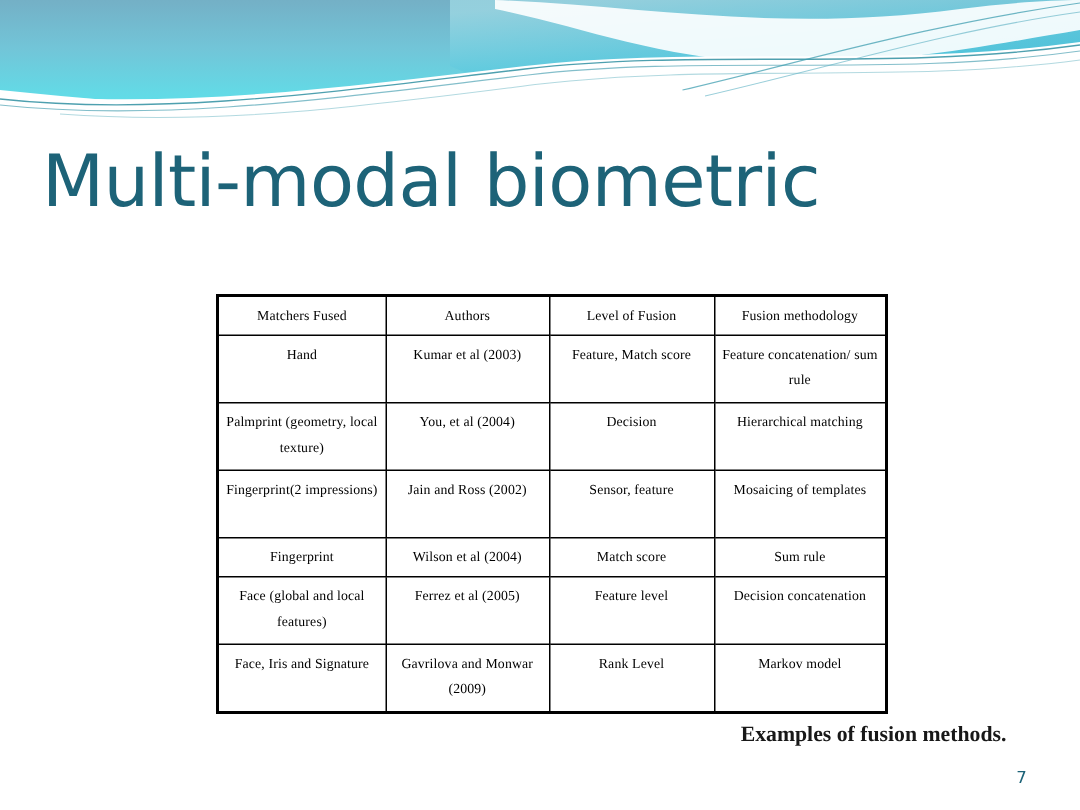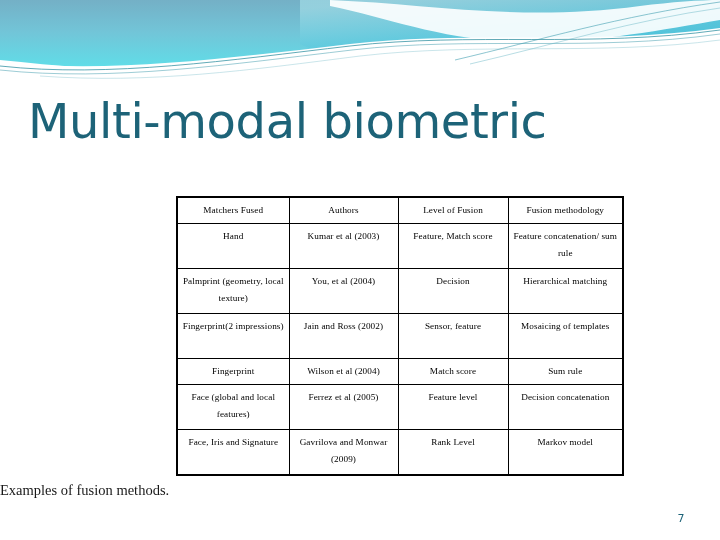--- a/index.html
+++ b/index.html
@@ -41,21 +41,20 @@
     color: #1d6378;
     white-space: nowrap;
   }
 
   
   #fusion-table-wrap {
     position: absolute;
     left: 144px;
     top: 196px;
     width: 446px;
-    margin-left: 32px;
   }
   table.fusion-table {
     border-collapse: collapse;
     width: 446px;
     table-layout: fixed;
     border: 2px solid #000000;
     background: #ffffff;
   }
   table.fusion-table td,
   table.fusion-table th {
@@ -77,24 +76,25 @@
 
   tr.two-line td { height: 36px; }
   tr.one-line td { height: 17px; }
 
   
   #table-caption {
     position: absolute;
     left: 0;
     top: 482px;
     width: 671px;
-    text-align: left;
+    text-align: right;
     font-family: "Liberation Serif", serif;
     font-size: 14.5px;
     color: #181818;
+    font-weight: bold;
   }
 
   
   #page-number {
     position: absolute;
     left: 666px;
     top: 512px;
     width: 30px;
     text-align: center;
     font-family: "DejaVu Sans", sans-serif;

